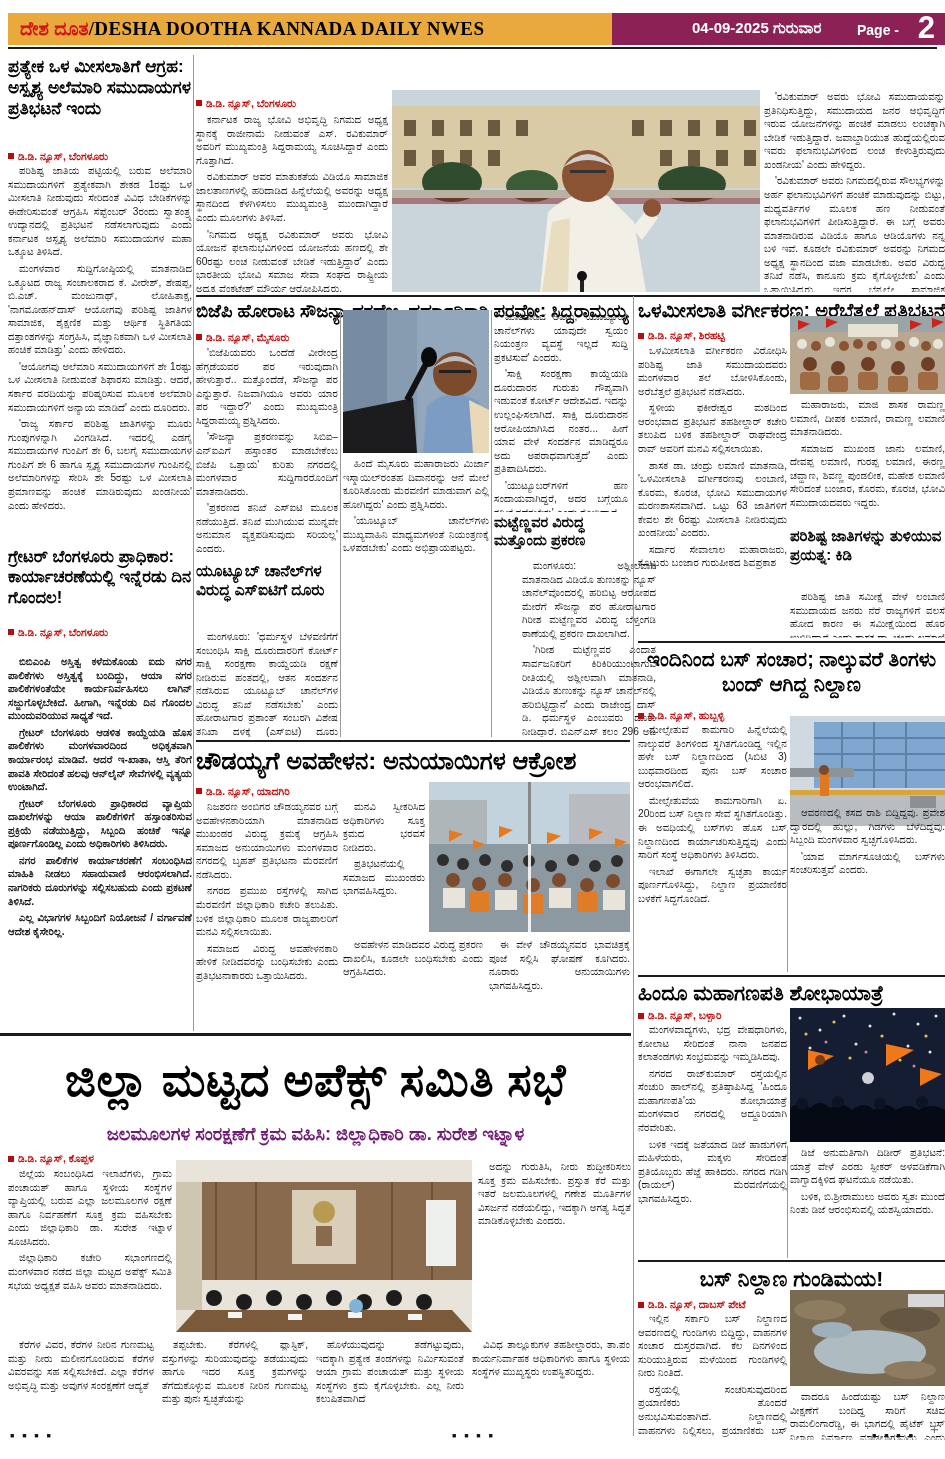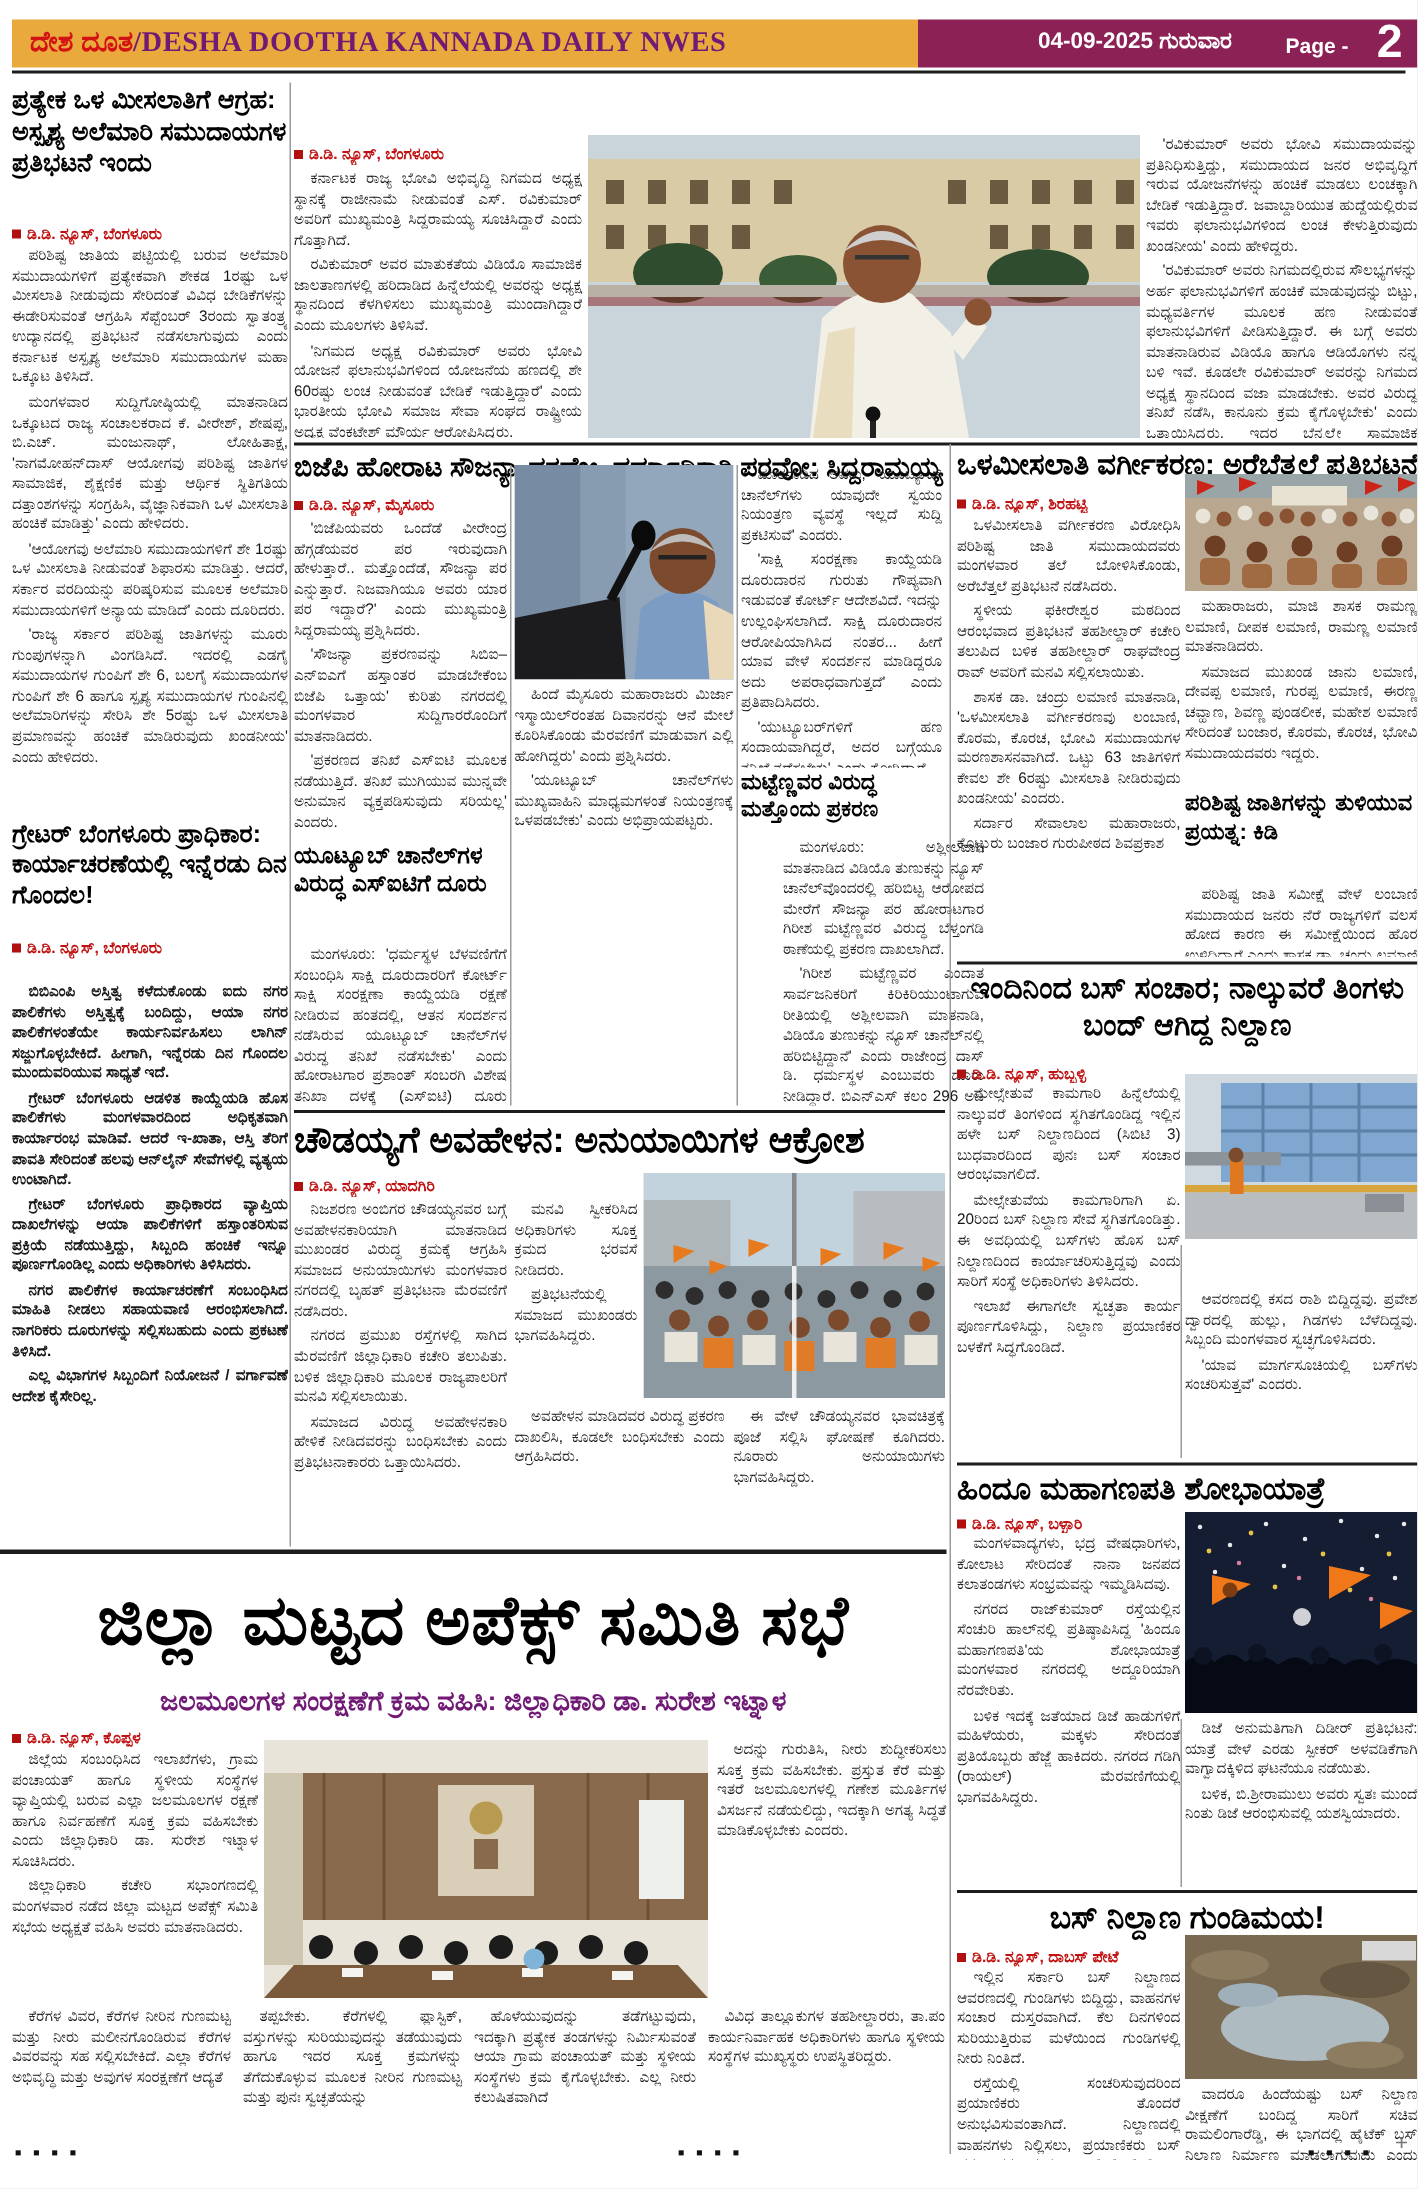--- a/index.html
+++ b/index.html
@@ -2,21 +2,21 @@
 <html><head>
 <meta charset="utf-8">
 <style>
   html,body{margin:0;padding:0;background:#e8e8e8;}
   .page{position:relative;width:945px;height:1459px;background:#ffffff;
         font-family:"Liberation Sans",sans-serif;overflow:hidden;margin:0 auto;}
   .abs{position:absolute;}
   
   .mast-bar{background:#E9A93D;display:flex;align-items:center;padding-left:12px;box-sizing:border-box;}
   .mast-kn{color:#D31313;font-weight:700;font-size:19px;white-space:nowrap;}
-  .mast-en{color:#701a75;font-weight:700;font-size:19px;font-family:"Liberation Serif",serif;
+  .mast-en{color:#000000;font-weight:700;font-size:19px;font-family:"Liberation Serif",serif;
            letter-spacing:.4px;white-space:nowrap;}
   .date-box{background:#8C2155;color:#fff;}
   .date-text{position:absolute;left:80px;top:6px;font-weight:700;font-size:15px;white-space:nowrap;}
   .page-label{position:absolute;right:46px;top:9px;font-weight:700;font-size:14px;}
   .page-num{position:absolute;right:10px;top:-3px;font-weight:700;font-size:31px;}
   
   .hrule{background:#1c1c1c;}
   .vrule{background:#9a9a9a;width:1px;}
   
   .kn-head{font-weight:700;color:#000;line-height:1.24;overflow:hidden;}
@@ -347,21 +347,21 @@
           <line x1="116" y1="6" x2="116" y2="72"></line>
       </g>
       <rect x="0" y="52" width="64" height="9" fill="#8d9499"></rect>
       <rect y="74" width="155" height="5" fill="#d8a43c"></rect>
       <rect y="79" width="155" height="31" fill="#b9bdc0"></rect>
       <rect x="30" y="58" width="9" height="22" fill="#e07820"></rect>
       <circle cx="34" cy="54" r="5" fill="#7c4a2c"></circle>
       <rect x="120" y="80" width="26" height="12" fill="#8a9096"></rect>
     </svg>
   </div>
-  <div class="abs body-txt" style="left:790px;top:860px;width:155px;height:142px;">
+  <div class="abs body-txt" style="left:790px;top:806px;width:155px;height:142px;">
       <p>ಆವರಣದಲ್ಲಿ ಕಸದ ರಾಶಿ ಬಿದ್ದಿದ್ದವು. ಪ್ರವೇಶ ದ್ವಾರದಲ್ಲಿ ಹುಲ್ಲು, ಗಿಡಗಳು ಬೆಳೆದಿದ್ದವು. ಸಿಬ್ಬಂದಿ ಮಂಗಳವಾರ ಸ್ವಚ್ಛಗೊಳಿಸಿದರು.</p>
       <p>'ಯಾವ ಮಾರ್ಗಸೂಚಿಯಲ್ಲಿ ಬಸ್‌ಗಳು ಸಂಚರಿಸುತ್ತವೆ' ಎಂದರು.</p>
     </div>
   <div class="abs vrule" style="left:787px;top:830px;height:142px;"></div>
   <div class="abs hrule" style="left:638px;top:975px;width:307px;height:2px;"></div>
 
   <div class="abs kn-head nowrap" style="left:638px;top:980px;width:307px;height:27px;font-size:20.5px;">ಹಿಂದೂ ಮಹಾಗಣಪತಿ ಶೋಭಾಯಾತ್ರೆ</div>
   <div class="abs byline" style="left:638px;top:1009px;width:180px;height:13px;">
     <span class="bysq"></span>
     <span>ಡಿ.ಡಿ. ನ್ಯೂಸ್, ಬಳ್ಳಾರಿ</span>

